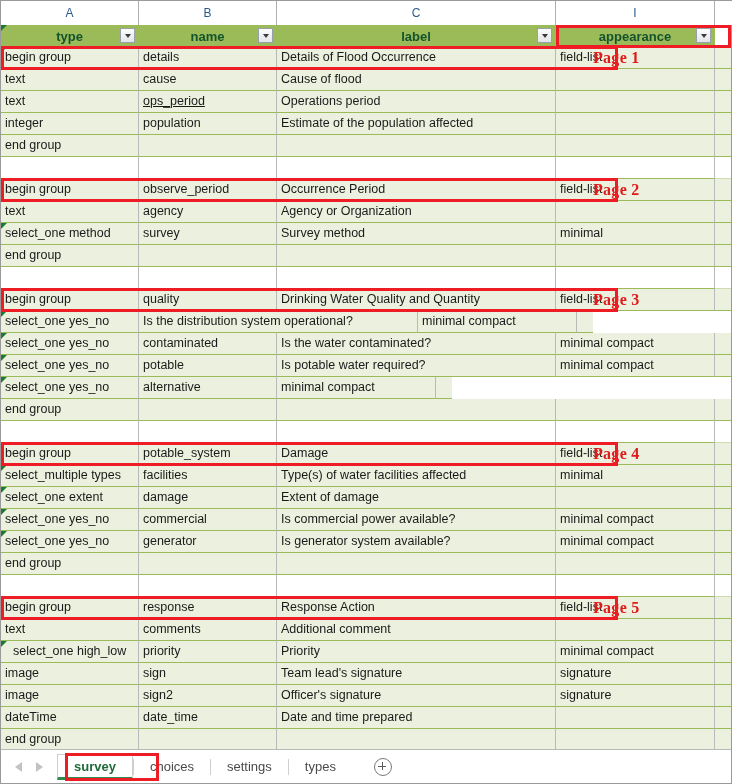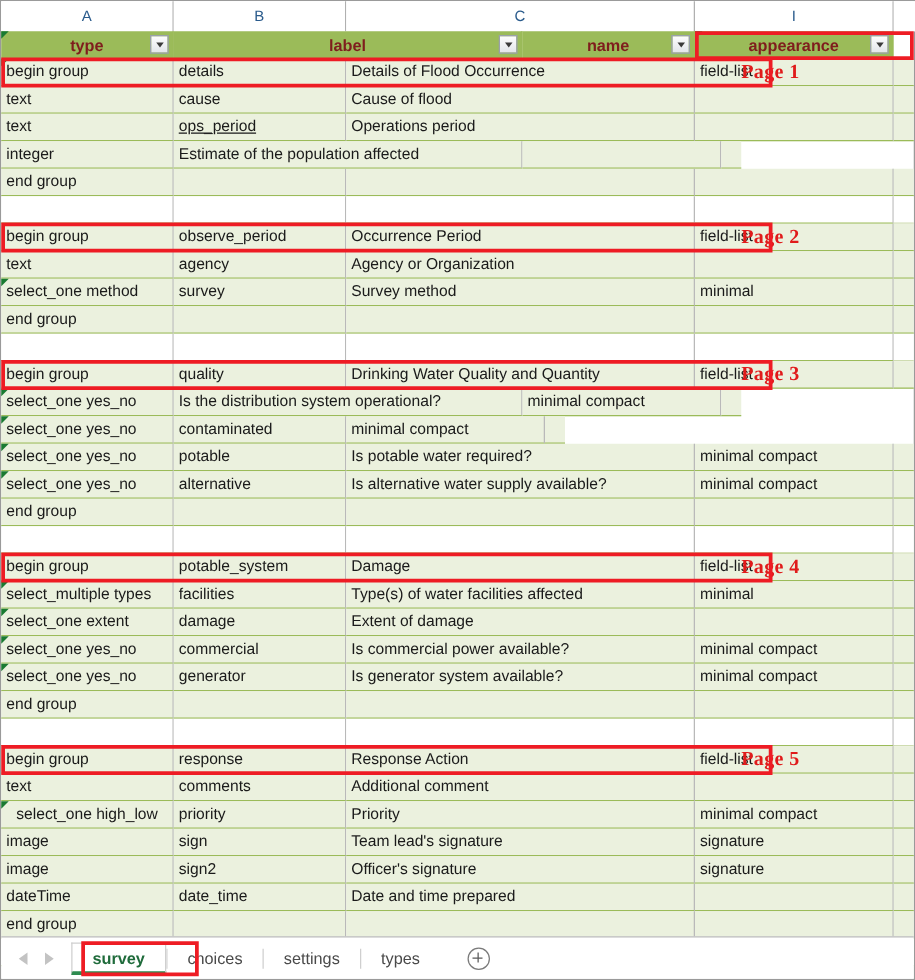--- a/index.html
+++ b/index.html
@@ -67,21 +67,21 @@
     color: #1a1a1a;
     padding-left: 4px;
     overflow: visible;
     white-space: nowrap;
   }
 
   
   .row.hdr { height: 22px; }
   .row.hdr .cell {
     background: #9bbb59;
-    color: #7f1d1d;
+    color: #14532d;
     font-weight: bold;
     font-size: 13px;
     text-align: center;
     padding-left: 0;
     border-right: 1px solid #9bbb59;
     display: flex;
     align-items: center;
     justify-content: center;
   }
   .row.hdr .cell.blank-hdr { background: #ffffff; border-right: none; }
@@ -231,28 +231,28 @@
   <div class="grid">
 
     <div class="row hdr">
       <div class="cell" style="width:138px">
         <span>type</span>
         <span class="filter-btn">
             <span class="tri"></span>
           </span>
         <span class="corner"></span>
       </div>
-      <div class="cell" style="width:279px">
-        <span>label</span>
+      <div class="cell" style="width:138px">
+        <span>name</span>
         <span class="filter-btn">
             <span class="tri"></span>
           </span>
       </div>
-      <div class="cell" style="width:138px">
-        <span>name</span>
+      <div class="cell" style="width:279px">
+        <span>label</span>
         <span class="filter-btn">
             <span class="tri"></span>
           </span>
       </div>
       <div class="cell" style="width:159px">
         <span>appearance</span>
         <span class="filter-btn">
             <span class="tri"></span>
           </span>
         <span class="corner"></span>
@@ -277,20 +277,21 @@
         </div>
         <div class="row data">
           <div class="cell" style="width: 138px;"><span>text</span></div>
           <div class="cell" style="width: 138px; text-decoration: underline;"><span>ops_period</span></div>
           <div class="cell" style="width: 279px;"><span>Operations period</span></div>
           <div class="cell" style="width: 159px;"><span></span></div>
           <div class="cell overflow-cell" style="width: 16px;"></div>
         </div>
         <div class="row data">
           <div class="cell" style="width: 138px;"><span>integer</span></div>
+          <div class="cell" style="width: 138px;"><span>population</span></div>
           <div class="cell" style="width: 279px;"><span>Estimate of the population affected</span></div>
           <div class="cell" style="width: 159px;"><span></span></div>
           <div class="cell overflow-cell" style="width: 16px;"></div>
         </div>
         <div class="row data">
           <div class="cell" style="width: 138px;"><span>end group</span></div>
           <div class="cell" style="width: 138px;"><span></span></div>
           <div class="cell" style="width: 279px;"><span></span></div>
           <div class="cell" style="width: 159px;"><span></span></div>
           <div class="cell overflow-cell" style="width: 16px;"></div>
@@ -346,34 +347,34 @@
         </div>
         <div class="row data">
           <div class="cell" style="width: 138px;"><span>select_one yes_no</span><span class="corner"></span></div>
           <div class="cell" style="width: 279px;"><span>Is the distribution system operational?</span></div>
           <div class="cell" style="width: 159px;"><span>minimal compact</span></div>
           <div class="cell overflow-cell" style="width: 16px;"></div>
         </div>
         <div class="row data">
           <div class="cell" style="width: 138px;"><span>select_one yes_no</span><span class="corner"></span></div>
           <div class="cell" style="width: 138px;"><span>contaminated</span></div>
+          <div class="cell" style="width: 279px;"><span>Is the water contaminated?</span></div>
           <div class="cell" style="width: 159px;"><span>minimal compact</span></div>
           <div class="cell overflow-cell" style="width: 16px;"></div>
         </div>
         <div class="row data">
           <div class="cell" style="width: 138px;"><span>select_one yes_no</span><span class="corner"></span></div>
           <div class="cell" style="width: 138px;"><span>potable</span></div>
           <div class="cell" style="width: 279px;"><span>Is potable water required?</span></div>
           <div class="cell" style="width: 159px;"><span>minimal compact</span></div>
           <div class="cell overflow-cell" style="width: 16px;"></div>
         </div>
         <div class="row data">
           <div class="cell" style="width: 138px;"><span>select_one yes_no</span><span class="corner"></span></div>
           <div class="cell" style="width: 138px;"><span>alternative</span></div>
-          <div class="cell" style="width: 279px;"><span>Is alternative water supply available?</span></div>
           <div class="cell" style="width: 159px;"><span>minimal compact</span></div>
           <div class="cell overflow-cell" style="width: 16px;"></div>
         </div>
         <div class="row data">
           <div class="cell" style="width: 138px;"><span>end group</span></div>
           <div class="cell" style="width: 138px;"><span></span></div>
           <div class="cell" style="width: 279px;"><span></span></div>
           <div class="cell" style="width: 159px;"><span></span></div>
           <div class="cell overflow-cell" style="width: 16px;"></div>
         </div>

